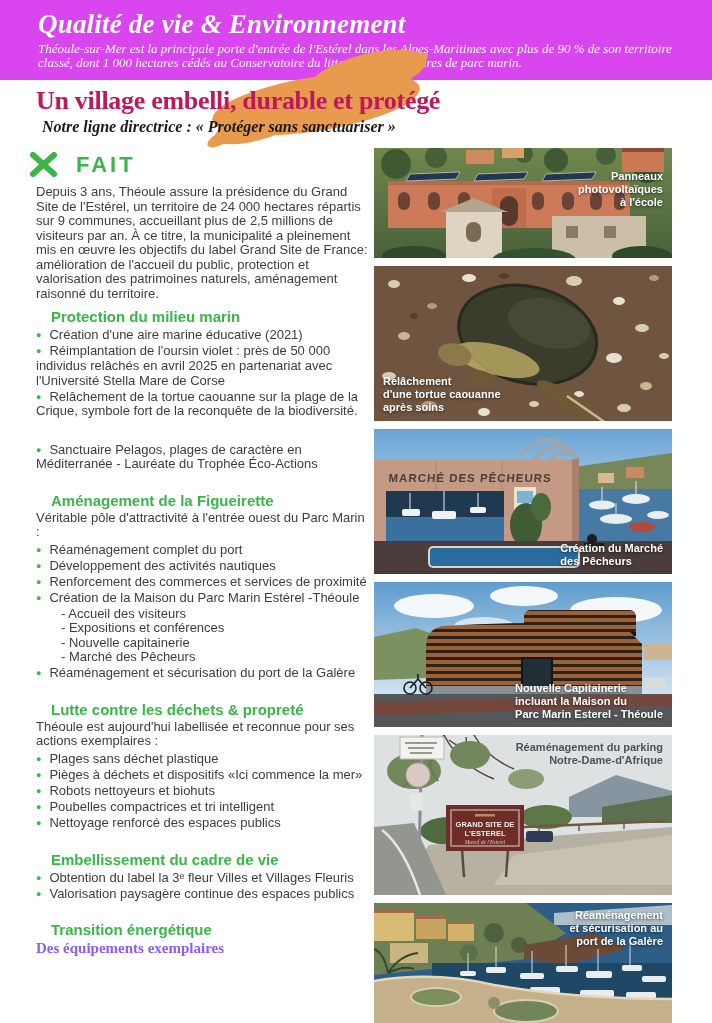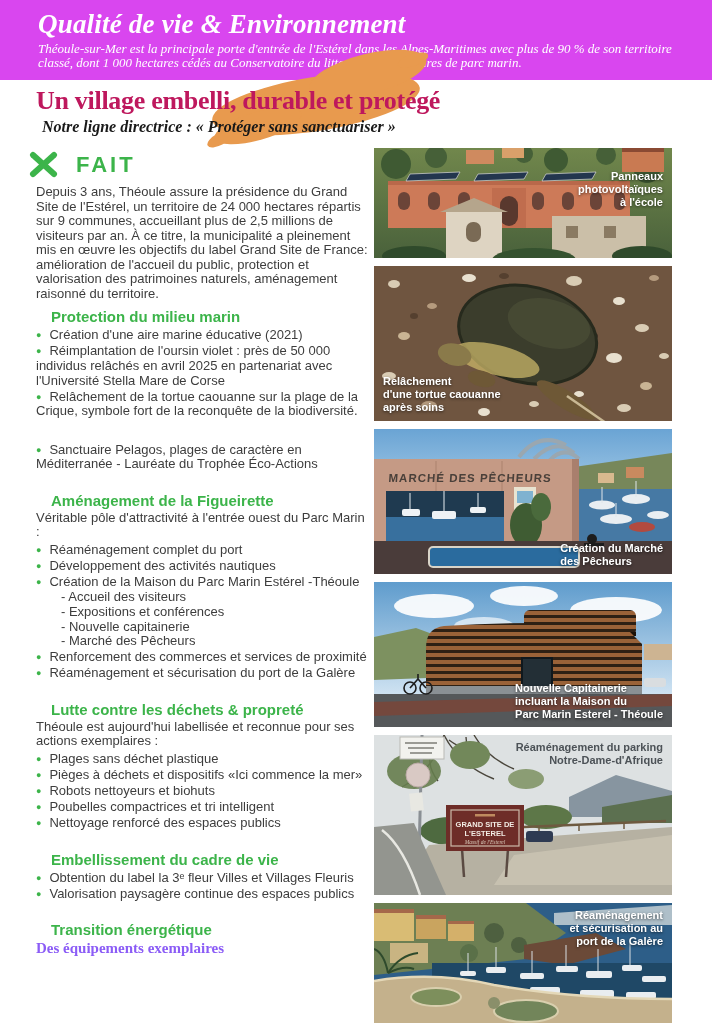--- a/index.html
+++ b/index.html
@@ -103,27 +103,27 @@
             <li class="spaced">Sanctuaire Pelagos, plages de caractère en Méditerranée - Lauréate du Trophée Éco-Actions</li>
           </ul>
       </section>
 
       <section>
         <h3>Aménagement de la Figueirette</h3>
         <p class="body">Véritable pôle d'attractivité à l'entrée ouest du Parc Marin :</p>
         <ul class="bullets">
             <li>Réaménagement complet du port</li>
             <li>Développement des activités nautiques</li>
+            <li>Renforcement des commerces et services de proximité</li>
             <li>Création de la Maison du Parc Marin Estérel -Théoule<ul class="subs">
                 <li>Accueil des visiteurs</li>
                 <li>Expositions et conférences</li>
                 <li>Nouvelle capitainerie</li>
                 <li>Marché des Pêcheurs</li>
               </ul></li>
-            <li>Renforcement des commerces et services de proximité</li>
             <li>Réaménagement et sécurisation du port de la Galère</li>
           </ul>
       </section>
 
       <section>
         <h3>Lutte contre les déchets &amp; propreté</h3>
         <p class="body">Théoule est aujourd'hui labellisée et reconnue pour ses actions exemplaires :</p>
         <ul class="bullets">
             <li>Plages sans déchet plastique</li>
             <li>Pièges à déchets et dispositifs «Ici commence la mer»</li>

